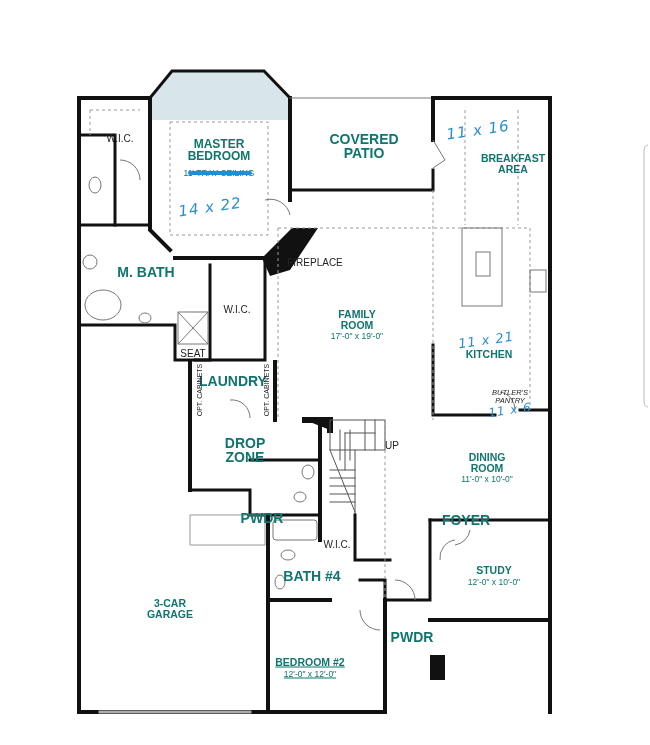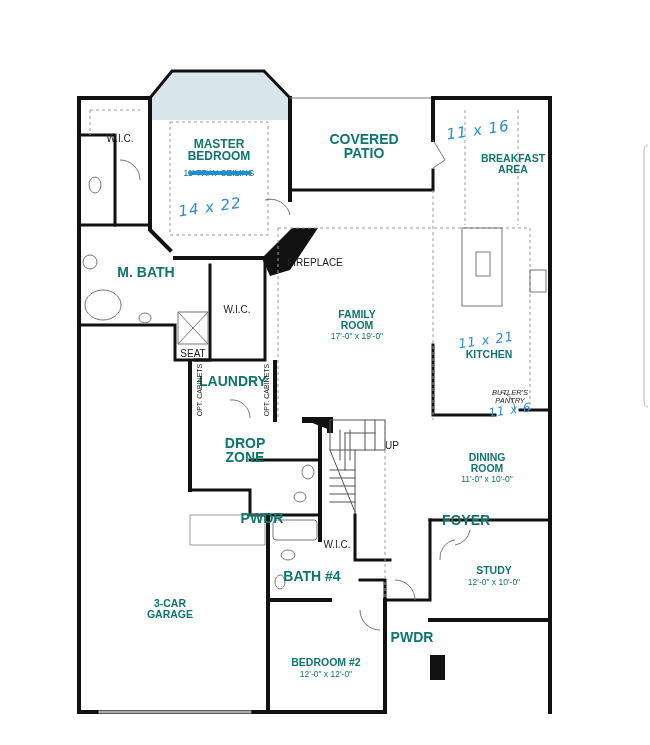--- a/index.html
+++ b/index.html
@@ -204,16 +204,16 @@
   <span class="sub">12'-0" x 10'-0"</span>
 </div>
 
 <div class="lbl room-md" style="left:170px;top:608px;">
   <span class="t">3-CAR</span>
   <span class="t">GARAGE</span>
 </div>
 
 <div class="lbl room-sm" style="left:412px;top:637px;">PWDR</div>
 
-<div class="lbl room-md" style="left:326px;top:667px;">
+<div class="lbl room-md" style="left:310px;top:667px;text-decoration:underline;">
   <span class="t">BEDROOM #2</span>
   <span class="sub">12'-0" x 12'-0"</span>
 </div>
 
 </body></html>

